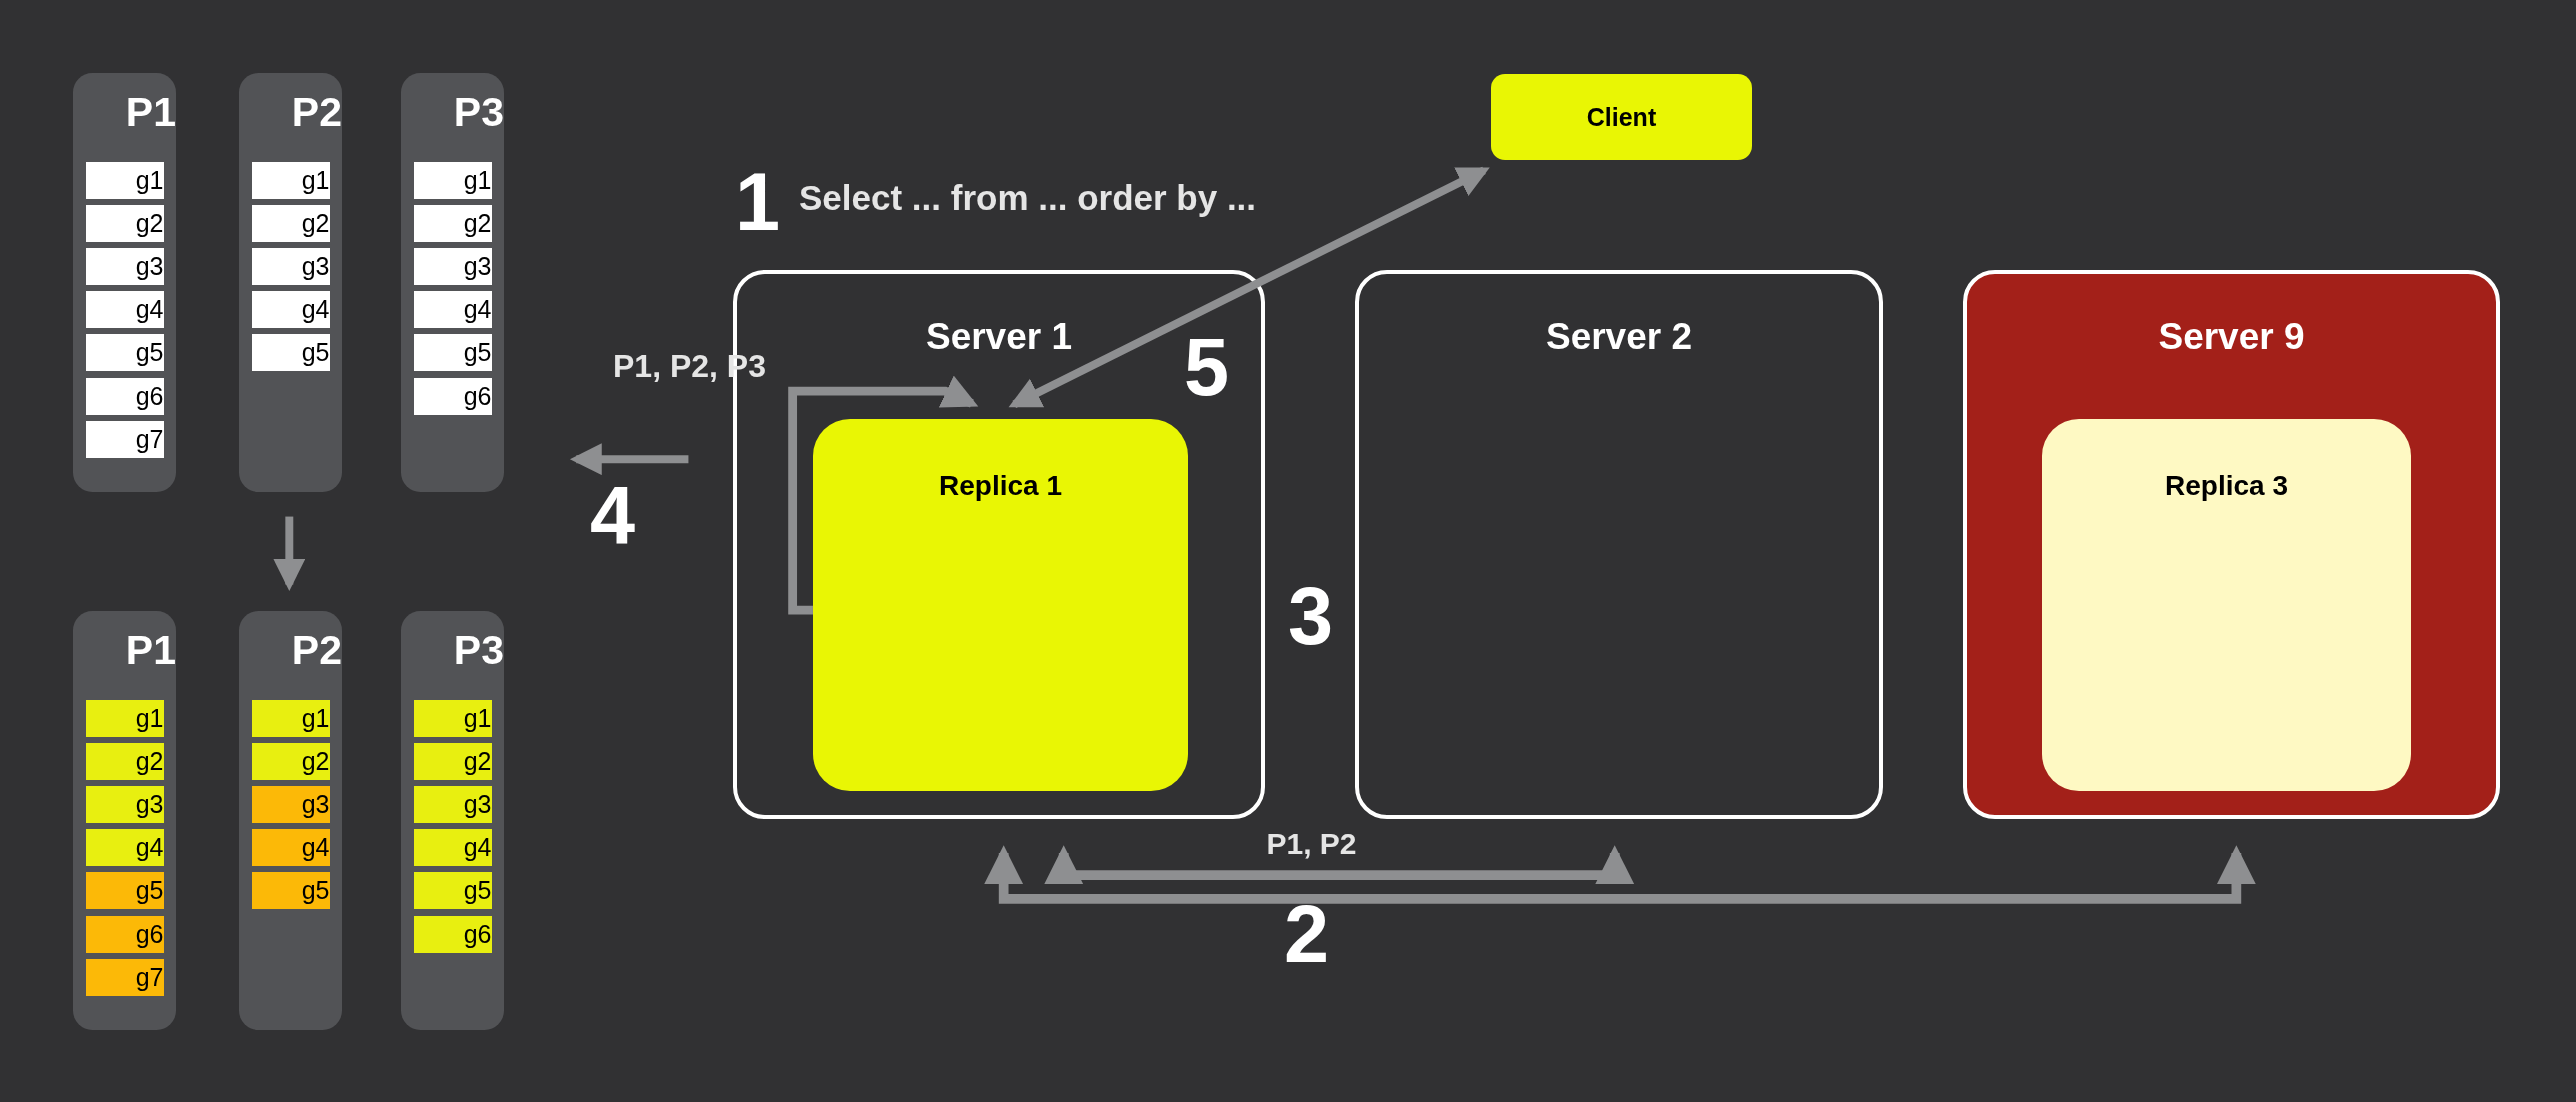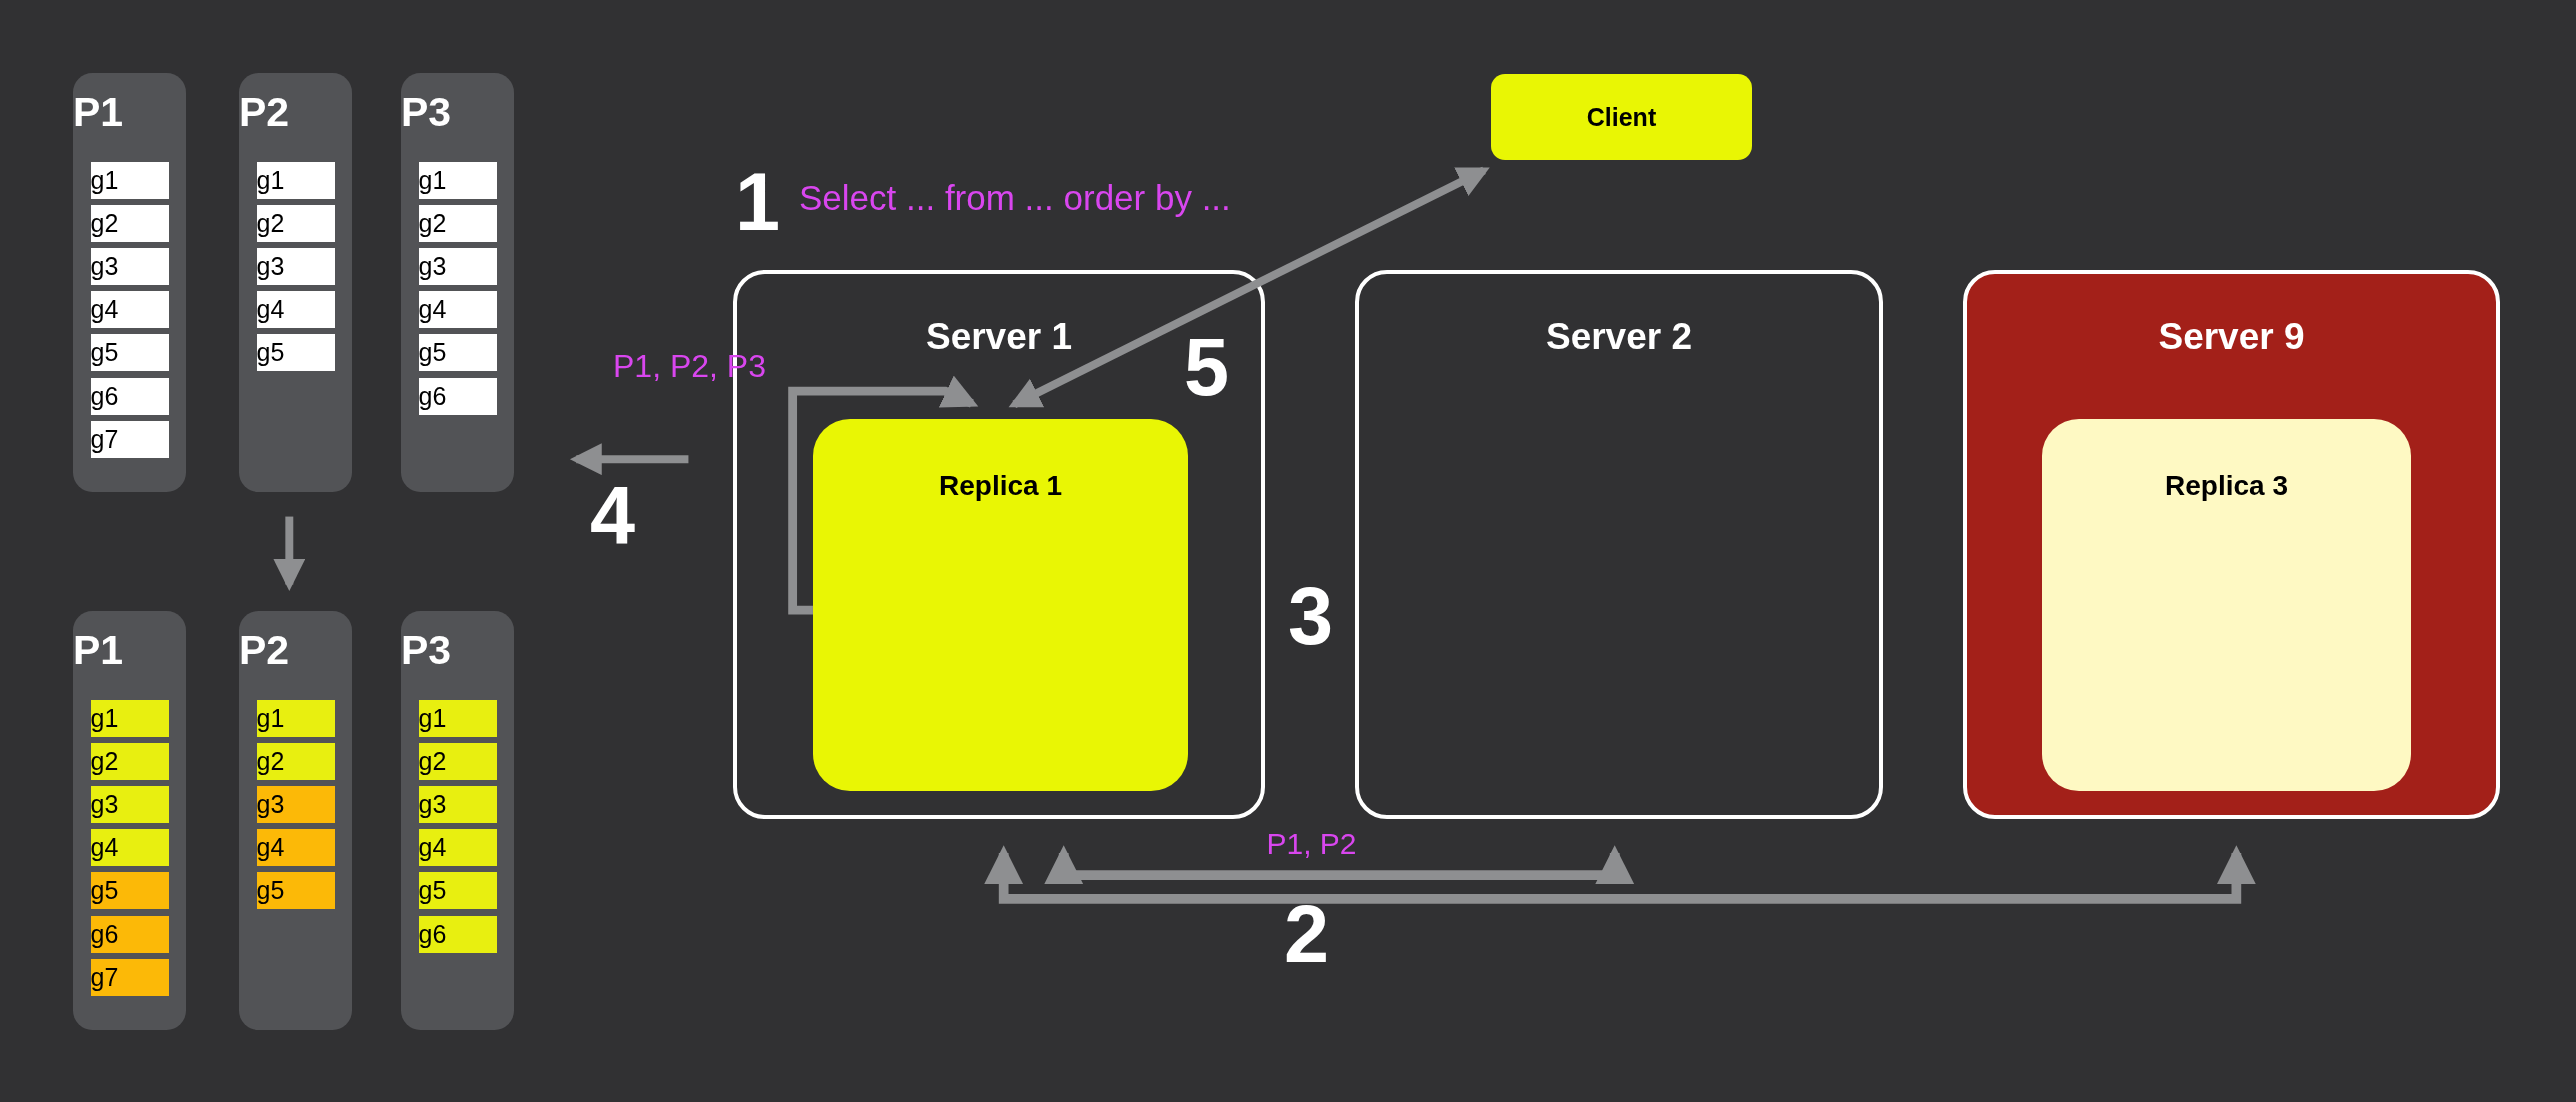--- a/index.html
+++ b/index.html
@@ -1,20 +1,20 @@
 <!DOCTYPE html>
 <html style="font-size:14px"><head>
 <meta charset="utf-8">
 <style>
   html,body{margin:0;padding:0;background:#313133;}
   .stage{position:relative;width:2576px;height:1102px;background:#313133;
          font-family:"Liberation Sans",sans-serif;overflow:hidden;}
 
   
-  .col{position:absolute;width:113px;height:419px;background:#525356;border-radius:19.4px;text-align:left;}
+  .col{position:absolute;width:103px;height:419px;background:#525356;border-radius:19.4px;text-align:right;}
   .col .hdr{display:block;padding-top:17.7px;font-size:41px;line-height:42px;font-weight:bold;color:#ffffff;}
   .cells{margin-top:29px;}
   .cell{width:78px;height:37px;margin:0 auto 6.2px auto;font-size:25px;line-height:37px;font-weight:normal;color:#000000;}
   .cell.white{background:#ffffff;}
   .cell.yellow{background:#e8ef10;}
   .cell.orange{background:#fcb907;}
 
   .col.p1{left:73px;} .col.p2{left:239px;} .col.p3{left:401px;}
   .row-before{top:73px;} .row-after{top:611px;}
 
@@ -38,21 +38,21 @@
 
   
   .bignum{position:absolute;font-size:81px;line-height:1;font-weight:bold;color:#ffffff;}
   .n1{left:735px;top:162px;}
   .n5{left:1184px;top:327px;}
   .n3{left:1288px;top:576px;}
   .n4{left:590px;top:475px;}
   .n2{left:1284px;top:894px;}
 
   
-  .note{position:absolute;font-weight:normal;color:#d946ef;white-space:nowrap;}
+  .note{position:absolute;font-weight:bold;color:#e5e5e5;white-space:nowrap;}
   .query-text{left:799px;top:178px;font-size:35px;}
   .route-label{left:613px;top:348px;font-size:32px;}
   .fwd-label{left:1232px;top:827px;width:159px;text-align:center;font-size:30px;}
 
   svg.arrows{position:absolute;left:0;top:0;width:2576px;height:1102px;pointer-events:none;}
 </style>
 </head>
 <body>
 
 <div class="stage">

